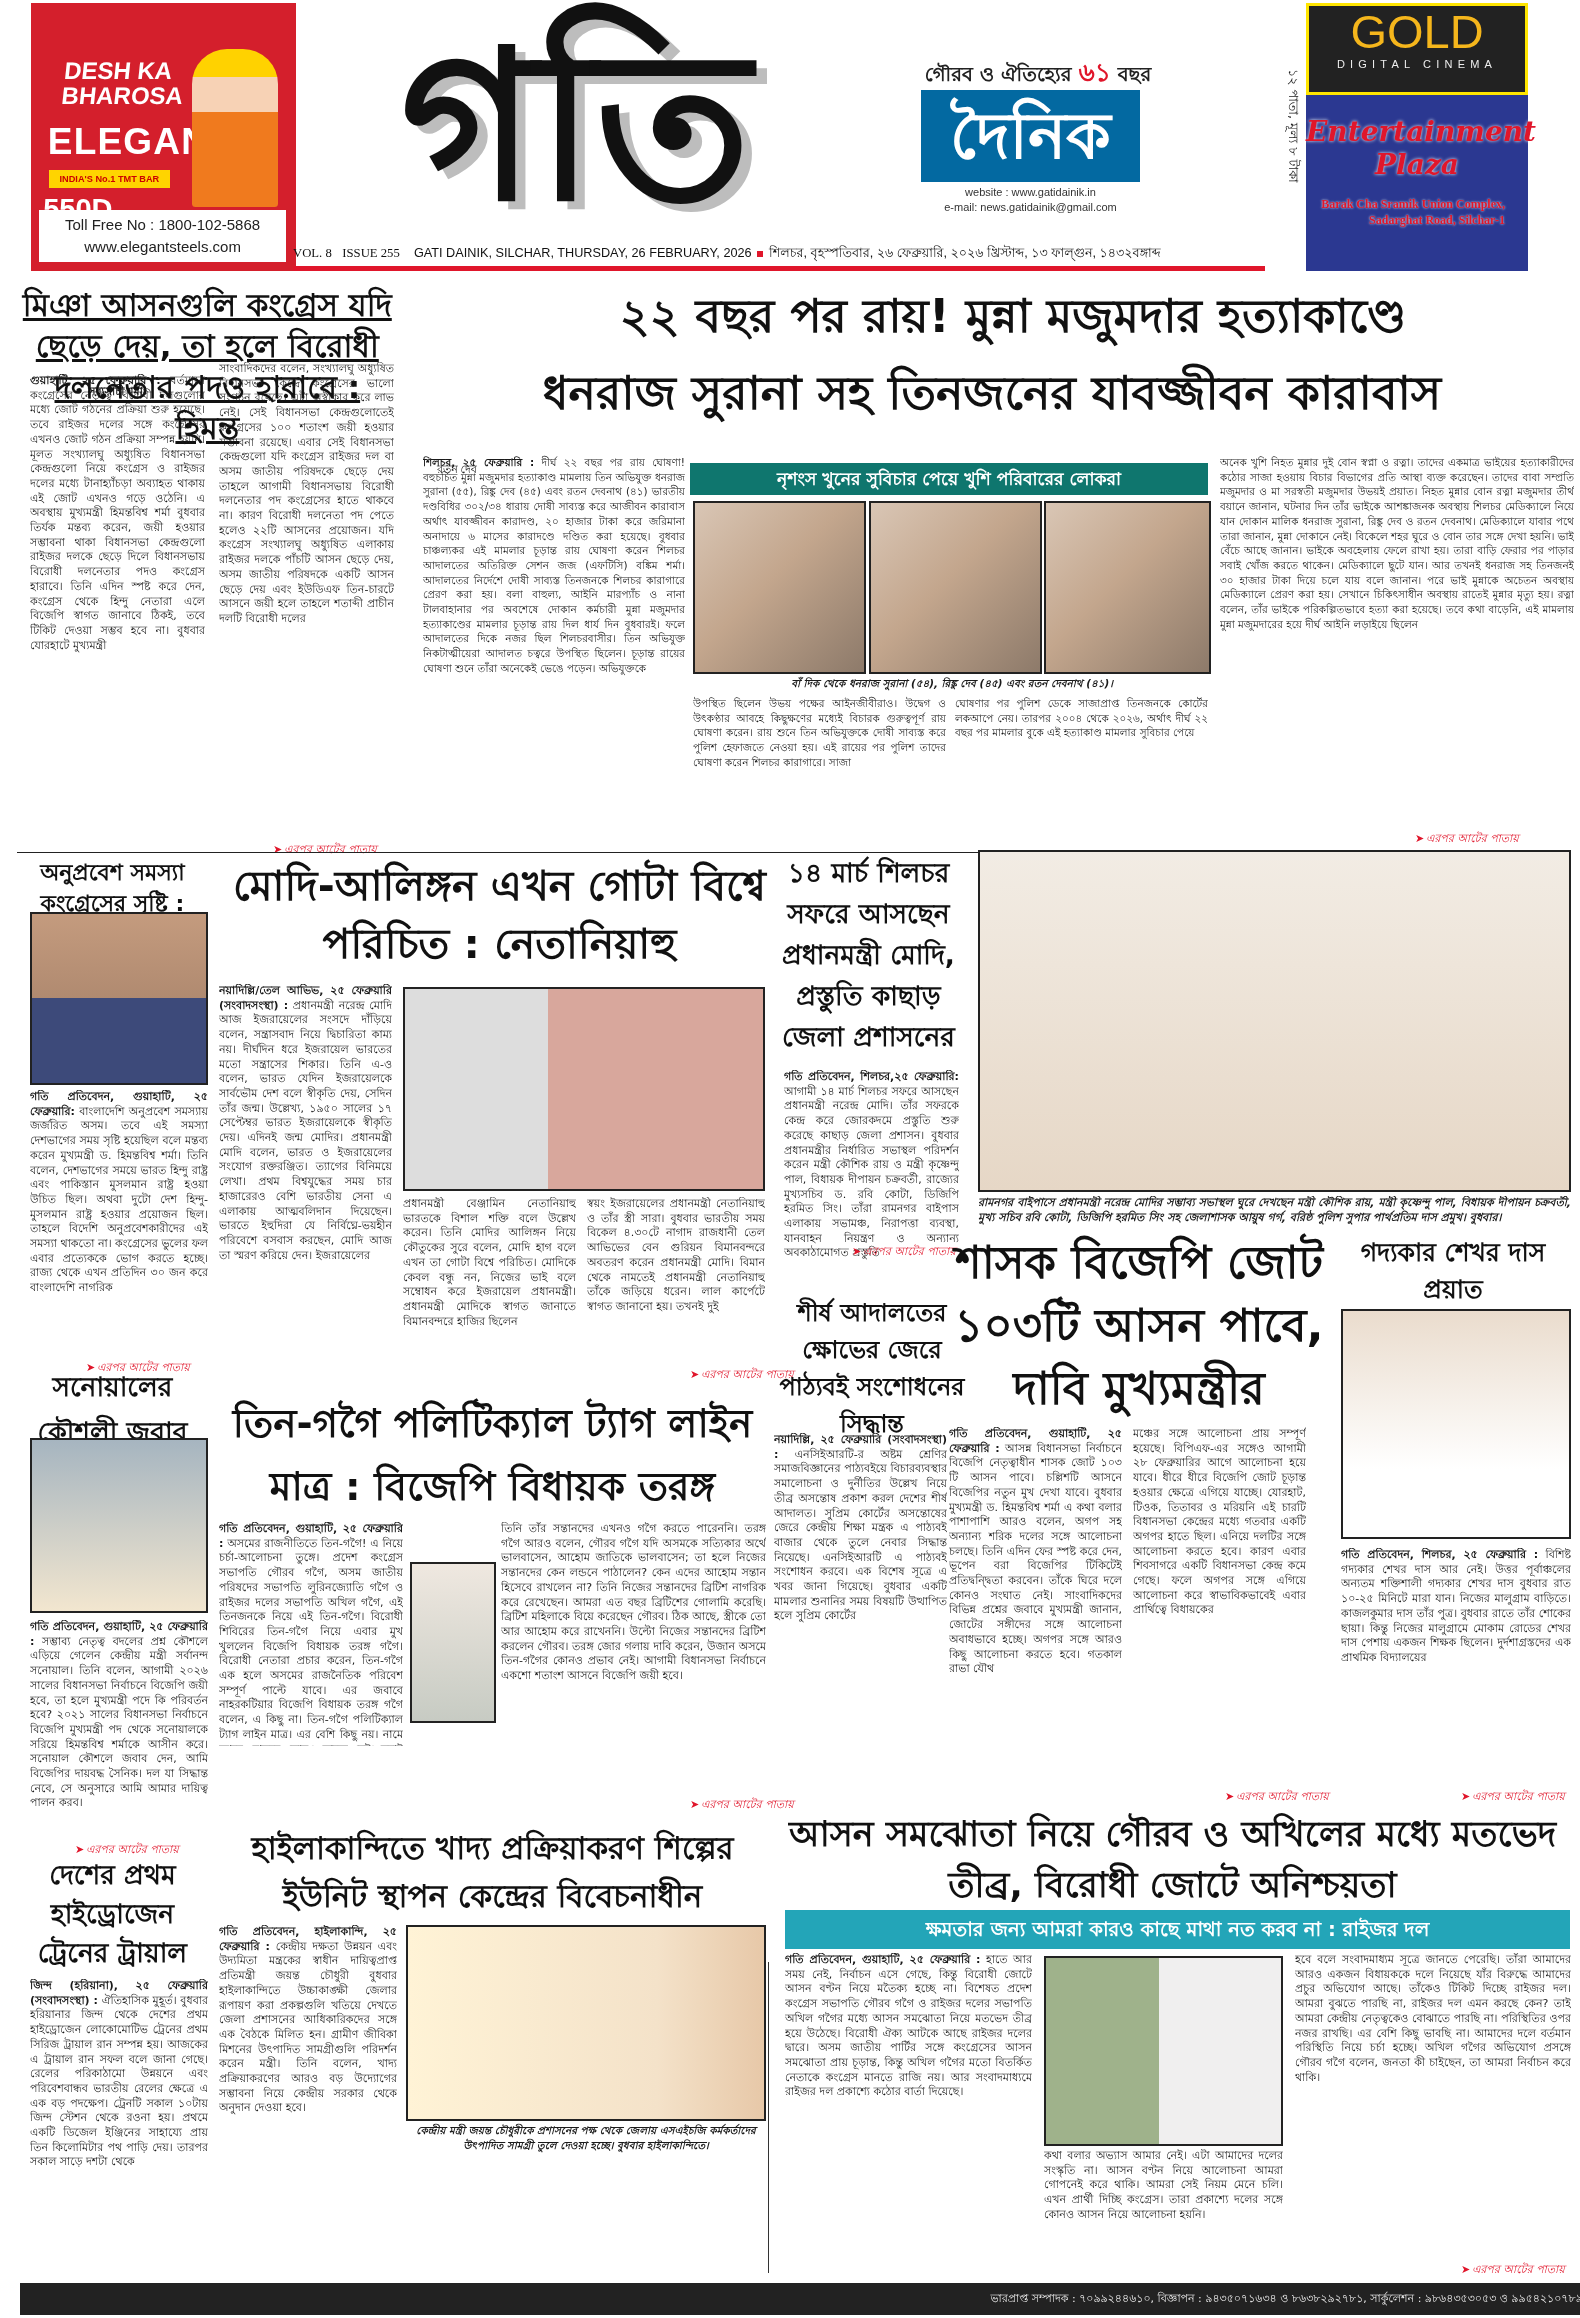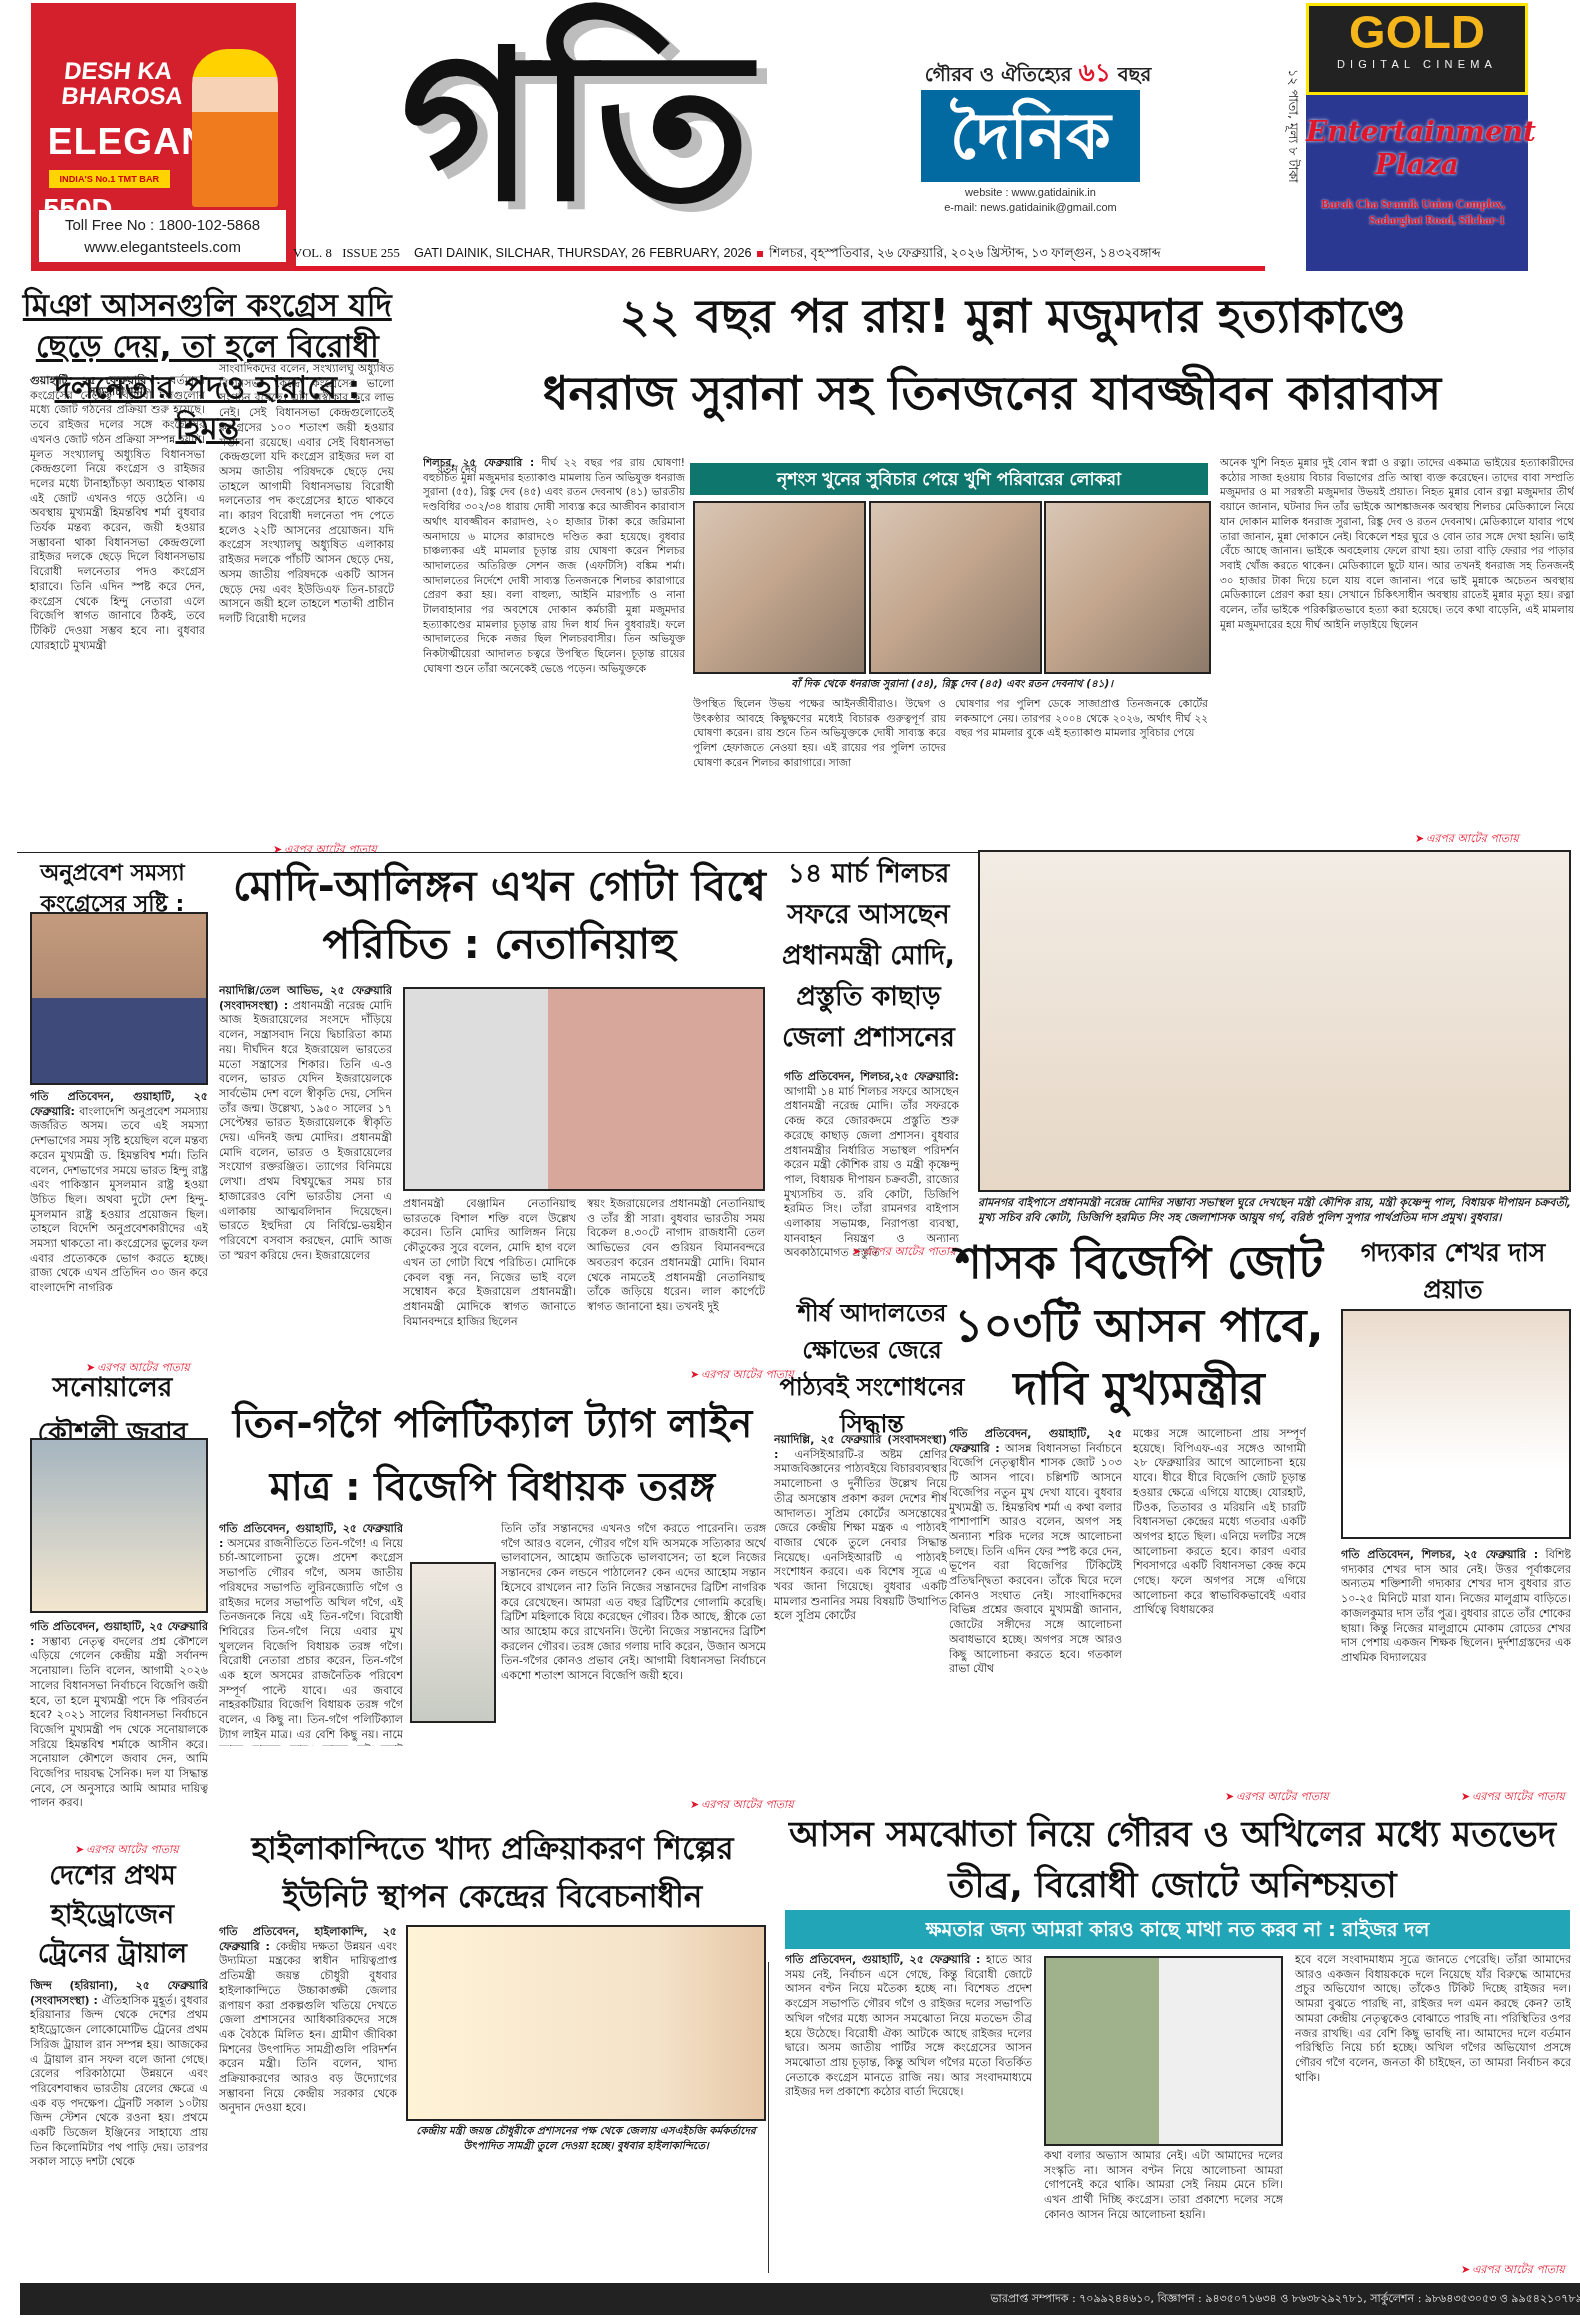--- a/index.html
+++ b/index.html
@@ -24,21 +24,21 @@
   #ad-left .man { position:absolute; right:17.3px; top:46px; width:86px; height:158px; background: linear-gradient(#ffd200 0 18%, #f7d2b5 18% 40%, #f07a1e 40% 100%); border-radius: 35px 35px 3.5px 3.5px; }
   #ad-left .foot { position:absolute; left:8.6px; bottom:8.6px; width:247px; height:52px; background:#fff; text-align:center; font-family:"Liberation Sans",sans-serif; font-size:15px; line-height:22px; color:#222; padding-top:3.5px;}
   #logo { left: 357px; top: 11.5px; width: 437px; height: 230px; font-family:"DejaVu Sans",sans-serif; font-weight:bold; font-size:207px; line-height:230px; color:#111; text-shadow: 10.4px 8px 0 #bdbdbd; text-align:center; }
   #tagline { left: 923px; top: 53px; width: 230px; font-size: 19.6px; font-family:"DejaVu Sans",sans-serif; font-weight:bold; color:#222; text-align:center; }
   #tagline .yrs { color:#e0162b; font-size:25px; }
   #dainik { left: 921px; top: 90px; width: 219px; height: 92px; background: #0369a1; color:#fff; font-size: 64px; font-family:"DejaVu Sans",sans-serif; font-weight:bold; line-height:92px; text-align:center; }
   #web { left: 921px; top: 185px; width: 219px; font-family:"Liberation Sans",sans-serif; font-size: 11px; line-height: 15px; text-align:center; color:#333; }
   #price { left: 1280px; top: 69px; width: 23px; height: 132px; writing-mode: vertical-rl; font-family:"DejaVu Sans",sans-serif; font-size: 12.7px; color:#222; }
   #ad-right { left: 1306px; top: 2.9px; width: 222px; height: 268px; background:#2b3891; }
   #ad-right .gold { position:absolute; left:0; top:0; width:222px; height:92px; background:#222; border:3.5px solid #ffe500; text-align:center; }
-  #ad-right .gold .g { font-family:"Liberation Sans",sans-serif; font-weight:bold; font-size:47px; color:#f5b61c; line-height:52px; }
+  #ad-right .gold .g { font-family:"Liberation Sans",sans-serif; font-weight:normal; font-size:47px; color:#f5b61c; line-height:52px; }
   #ad-right .gold .dc { font-family:"Liberation Sans",sans-serif; font-size:11px; letter-spacing:5.2px; color:#eee; }
   #ad-right .ent { position:absolute; left:0; top:112px; width:222px; text-align:center; color:#e0162b; font-family:"DejaVu Serif",serif; font-style:italic; font-weight:bold; font-size:28px; line-height:33px; text-shadow:0 0 3.5px #fff; }
   #ad-right .addr { position:absolute; left:0; top:193px; width:199px; text-align:right; color:#e0162b; font-family:Liberation Serif, serif; font-weight:bold; font-size:12px; line-height:16px; text-shadow:0 0 2.3px #fff; }
   #dateline { left: 293px; top: 243px; width: 972px; height: 21px; font-family:"Liberation Sans",sans-serif; font-size: 12.7px; color:#111; white-space:nowrap; }
   #dateline .sq { display:inline-block; width:5.8px; height:5.8px; background:#e0162b; margin:0 2.3px; }
   #redrule { left: 293px; top: 266px; width: 972px; height: 4.6px; background: #e0162b; }
 
   .redbar { background:#0f766e; color:#fff; font-family:"DejaVu Sans",sans-serif; font-weight:bold; text-align:center; }
   .tealbar { background:#23a5b8; color:#fff; font-family:"DejaVu Sans",sans-serif; font-weight:bold; text-align:center; }
   #footer { left: 5.8px; top: 2283px; width: 1563px; height: 32px; background: #222; color:#eee; font-family:"DejaVu Sans",sans-serif; font-size: 11px; line-height:32px; text-align:right;margin-left:14px; }

